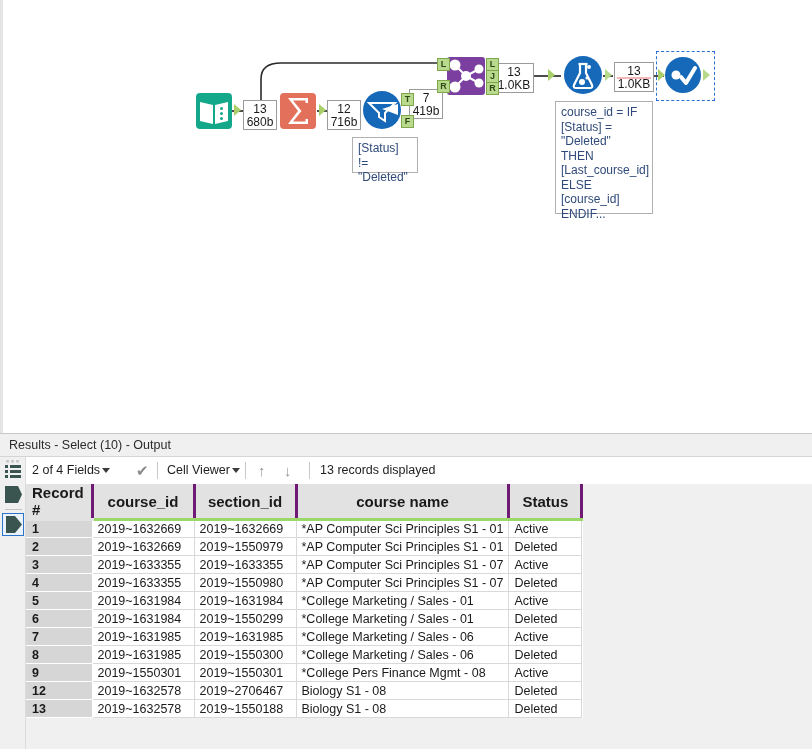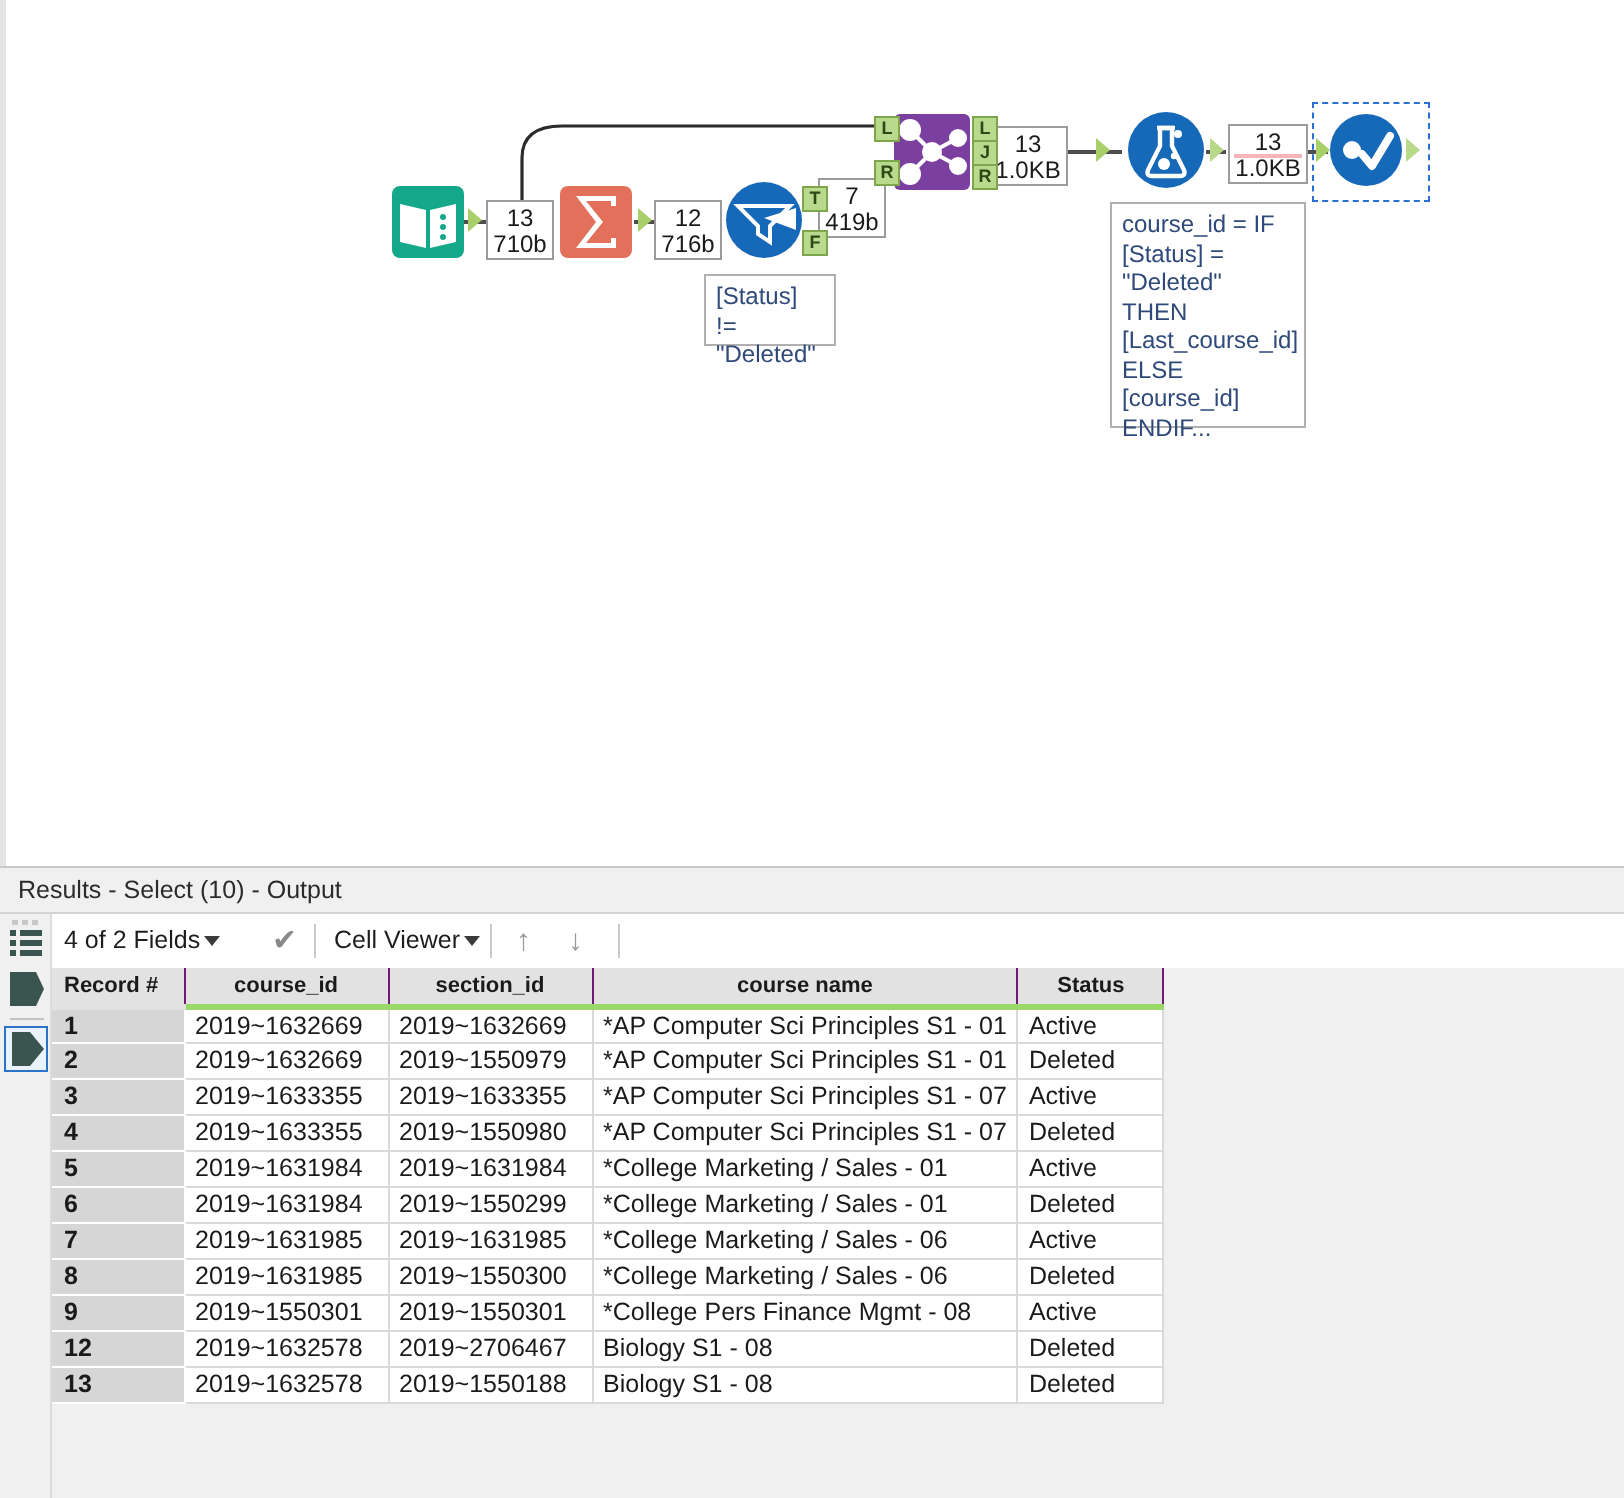--- a/index.html
+++ b/index.html
@@ -230,25 +230,25 @@
   }
   table.dg {
     border-collapse: collapse;
     table-layout: fixed;
     font-family: "Liberation Sans", sans-serif;
     font-size: 12.5px;
     background: #ffffff;
   }
   table.dg th {
     background: #e2e2e2;
-    border-right: 1px solid #701a75;
+    border-right: 3px solid #701a75;
     border-bottom: 3px solid #9bd86a;
     color: #1a1a1a;
     font-weight: bold;
-    font-size: 11px;
+    font-size: 15px;
     height: 19px;
     padding: 0 4px;
     text-align: center;
     box-sizing: border-box;
   }
   table.dg th.rec {
     text-align: left;
     border-bottom: 3px solid #e2e2e2;
     padding-left: 6px;
   }
@@ -294,21 +294,21 @@
       <path d="M33 10 L20 13 L20 32 L33 29 Z" fill="#ffffff"></path>
       <path d="M18 13 L19 13.2 L20 13 L20 32 L19 31.8 L18 32 Z" fill="#13a88a"></path>
       <circle cx="26.5" cy="16.5" r="1.5" fill="#13a88a"></circle>
       <circle cx="26.5" cy="21.5" r="1.5" fill="#13a88a"></circle>
       <circle cx="26.5" cy="26.5" r="1.5" fill="#13a88a"></circle>
     </svg>
   </div>
   <div class="arrow" style="left:231px; top:104px;"></div>
   <div class="rcbox" style="left:240px; top:100px; width:34px; height:30px;">
     <span class="n1">13</span>
-    <span class="n2">710b</span>
+    <span class="n2">680b</span>
   </div>
 
   <div class="wf" style="left:276px; top:92px;">
     <svg width="38" height="38" viewBox="0 0 38 38">
       <rect x="1" y="1" width="36" height="36" rx="4" fill="#e2705a"></rect>
       <path d="M9 6 L29 6 L29 11 L26.5 11 L26.5 8.5 L14 8.5 L22.5 19 L14 29.5 L26.5 29.5 L26.5 27 L29 27 L29 32 L9 32 L19 19 Z" fill="#ffffff"></path>
     </svg>
   </div>
   <div class="arrow" style="left:316px; top:104px;"></div>
   <div class="rcbox" style="left:324px; top:100px; width:34px; height:30px;">
@@ -422,37 +422,38 @@
       <div class="rail-sel"></div>
       <div class="rail-icon" style="top:59px; left:6px;">
         <svg width="16" height="17" viewBox="0 0 16 17">
           <path d="M0 0 L9 0 L16 8.5 L9 17 L0 17 Z" fill="#3a5550"></path>
         </svg>
       </div>
     </div>
 
     <div id="res-toolbar">
       <div class="tb-item" style="left:6px;">
-        <span>4 of 2 Fields</span><span class="caret"></span>
+        <span>2 of 4 Fields</span><span class="caret"></span>
       </div>
       <div class="tb-item" style="left:110px;">
         <span class="check">✔</span>
       </div>
       <div class="tb-sep" style="left:131px;"></div>
       <div class="tb-item" style="left:141px;">
         <span>Cell Viewer</span><span class="caret"></span>
       </div>
       <div class="tb-sep" style="left:219px;"></div>
       <div class="tb-item" style="left:232px;">
         <span class="updown">↑</span>
       </div>
       <div class="tb-item" style="left:258px;">
         <span class="updown">↓</span>
       </div>
       <div class="tb-sep" style="left:283px;"></div>
+      <div class="tb-item" style="left:294px;">13 records displayed</div>
     </div>
 
     <div id="grid">
       <table class="dg">
         <colgroup id="dg-cols">
             <col style="width: 66px;">
             <col style="width: 102px;">
             <col style="width: 102px;">
             <col style="width: 202px;">
             <col style="width: 73px;">

